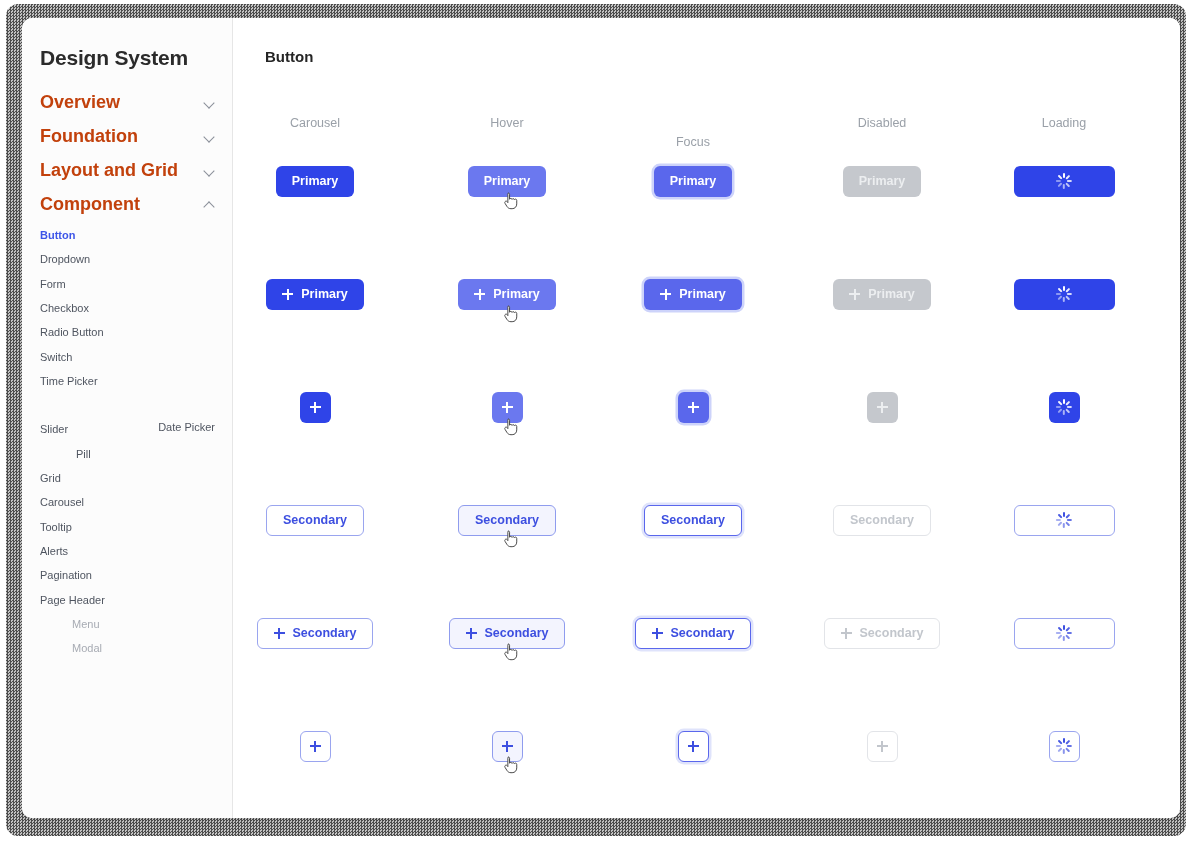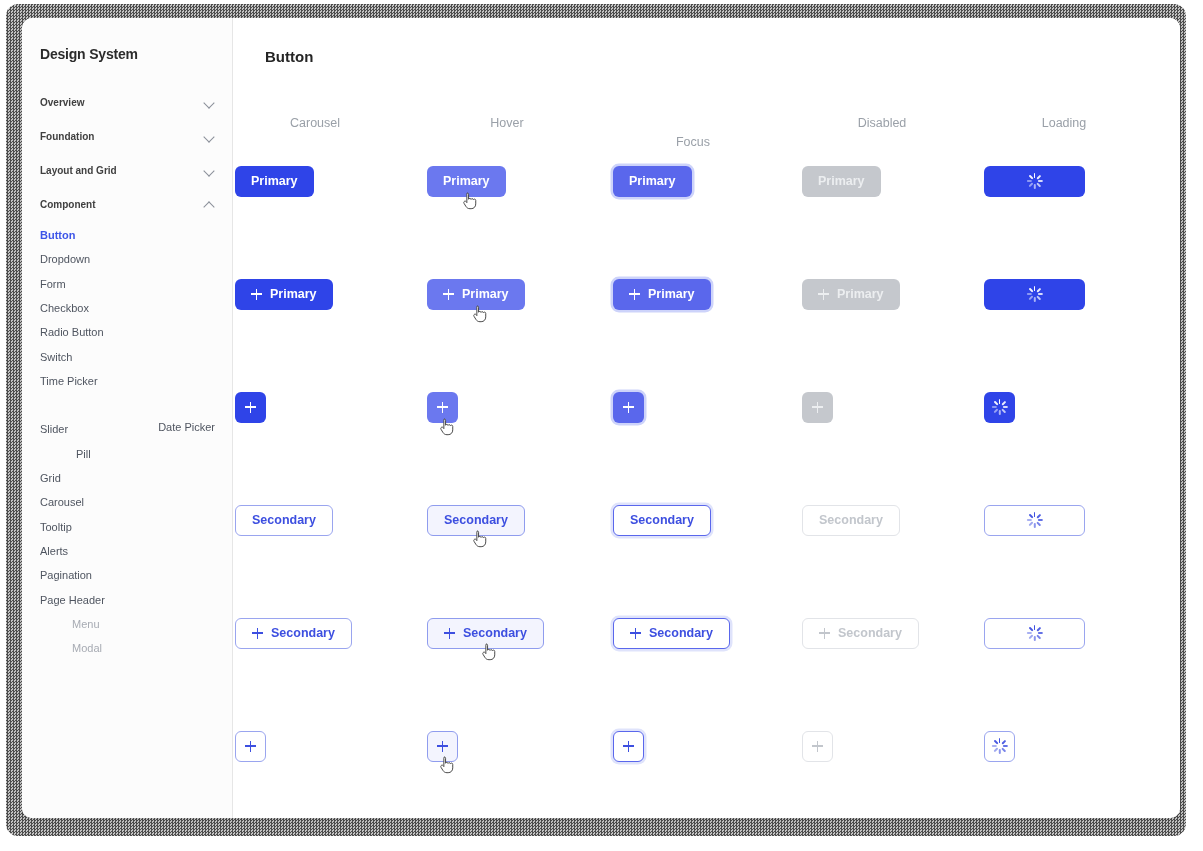--- a/index.html
+++ b/index.html
@@ -41,39 +41,39 @@
   #sidebar {
     position: absolute;
     left: 0; top: 0;
     width: 211px; height: 800px;
     background: #fcfcfc;
     border-right: 1px solid #e6e6e6;
   }
   #app-title {
     position: absolute;
     left: 18px; top: 28px;
-    font-size: 14px;
+    font-size: 21px;
     font-weight: 700;
     color: #2b2b2b;
     letter-spacing: -0.2px;
   }
   .nav-group {
     position: absolute;
     left: 18px;
     width: 175px;
     height: 22px;
     display: flex;
     align-items: center;
     justify-content: space-between;
     cursor: pointer;
   }
   .nav-group-label {
-    font-size: 10px;
+    font-size: 18px;
     font-weight: 700;
-    color: #404040;
+    color: #c2410c;
     text-align: center;
   }
   .chev {
     width: 11px; height: 11px;
     position: relative;
   }
   .chev::before {
     content: "";
     position: absolute;
     left: 1px; top: 2px;
@@ -123,21 +123,21 @@
     text-align: center;
     line-height: 19px;
     word-break: break-all;
   }
 
   
   .cell {
     position: absolute;
     display: flex;
     align-items: center;
-    justify-content: flex-start;
+    justify-content: center;
   }
 
   
   .btn {
     position: relative;
     display: inline-flex;
     align-items: center;
     justify-content: center;
     gap: 8px;
     border-radius: 6px;

